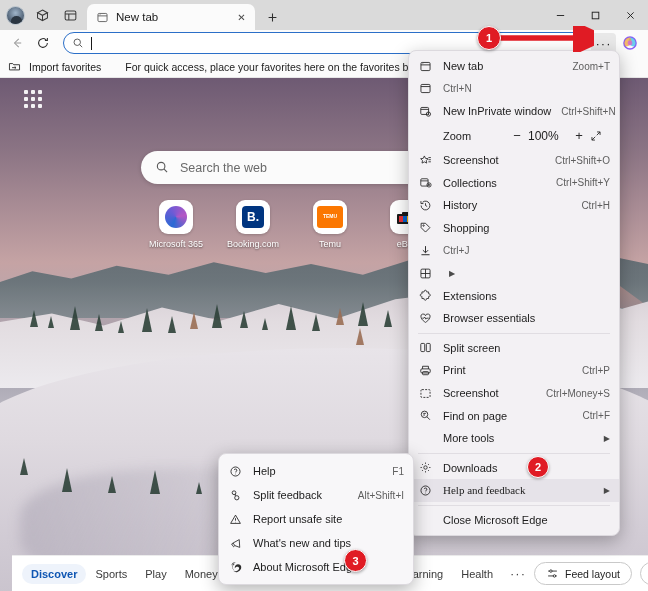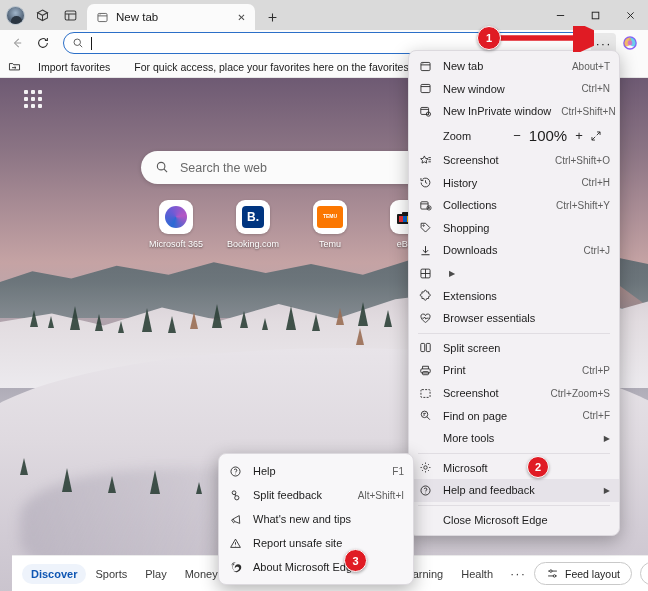--- a/index.html
+++ b/index.html
@@ -80,21 +80,21 @@
     display:flex; align-items:center; justify-content:center; color:#222; font-size: 13px; letter-spacing: 1px;
   }
   .copilot-btn { width: 26px; height: 22px; display:flex; align-items:center; justify-content:center; }
 
   
   .favbar {
     position: absolute; left: 0; top: 56px; width: 648px; height: 22px;
     background: #fbfbfb; display: flex; align-items: center; padding-left: 8px;
     font-size: 10.5px; color: #1f1f1f; border-bottom: 1px solid #e6e6e6;
   }
-  .favbar .imp { display: flex; align-items: center; gap: 17px; color: #1b1b1b; }
+  .favbar .imp { display: flex; align-items: center; gap: 8px; color: #1b1b1b; }
   .favbar .msg { margin-left: 24px; color: #1b1b1b; }
   .favbar .msg a { color: #0c5ec2; text-decoration: underline; }
 
   
   .page {
     position: absolute; left: 0; top: 78px; width: 648px; height: 513px;
     overflow: hidden;
     background:
       linear-gradient(to bottom,
         #6e5a73 0%, #8b7484 14%, #ab8e96 26%, #c5a3a4 36%,
@@ -195,34 +195,34 @@
   .menu {
     position: absolute; left: 408px; top: 50px; width: 212px;
     background: #f3f1f4; border: 1px solid #dcd9de; border-radius: 8px;
     box-shadow: 0 5px 18px rgba(0,0,0,.28);
     padding: 4px 0 4px 0; z-index: 40;
   }
   .mi {
     display: flex; align-items: center; height: 22.6px; padding: 0 9px 0 9px; gap: 10px;
     font-size: 11px; color: #1c1c1c; position: relative;
   }
-  .mi.hl { background: #e6e3e9; }
+  .mi.hl { background: #e6e3e9; font-family: Liberation Serif, serif; }
   .mi .ic { width: 15px; height: 15px; flex: 0 0 15px; color: #2a2a2a; display:flex; align-items:center; justify-content:center; }
   .mi .tx { flex: 1 1 auto; white-space: nowrap; }
   .mi .sc { color: #5e5e5e; font-size: 10px; white-space: nowrap; }
   .mi .arrow { color: #4a4a4a; font-size: 8px; margin-left: 6px; }
   .msep { height: 1px; background: #e0dde2; margin: 3px 9px; }
 
   .zoomrow {
     display: flex; align-items: center; height: 26px; padding: 0 9px 0 34px; gap: 0;
     font-size: 11px; color: #1c1c1c;
   }
   .zoomrow .zlabel { flex: 1 1 auto; }
   .zoomrow .zbtn { width: 22px; text-align: center; font-size: 13px; color: #2a2a2a; }
-  .zoomrow .zval { width: 40px; text-align: center; font-size: 15px; color: #1c1c1c; }
+  .zoomrow .zval { width: 40px; text-align: left; font-size: 12px; color: #1c1c1c; }
   .zoomrow .zfull { width: 20px; text-align: center; color: #2a2a2a; }
 
   
   .submenu {
     position: absolute; left: 218px; top: 453px; width: 196px;
     background: #f8f7f9; border: 1px solid #dcd9de; border-radius: 8px;
     box-shadow: 0 5px 18px rgba(0,0,0,.3);
     padding: 5px 0; z-index: 50;
   }
   .submenu .mi { height: 24px; }
@@ -483,31 +483,30 @@
 
     <div class="mi">
       <span class="ic">
         <svg width="13" height="13" viewBox="0 0 16 16" fill="none" stroke="currentColor" stroke-width="1.1">
             <rect x="2.4" y="3" width="11.2" height="10" rx="1.4"></rect>
             <path d="M2.4 6h11.2"></path>
             <circle cx="4.8" cy="4.5" r=".55" fill="currentColor" stroke="none"></circle>
           </svg>
       </span>
       <span class="tx">New tab</span>
-      <span class="sc">About+T</span>
+      <span class="sc">Zoom+T</span>
     </div>
 
     <div class="mi">
       <span class="ic">
         <svg width="13" height="13" viewBox="0 0 16 16" fill="none" stroke="currentColor" stroke-width="1.1">
             <rect x="2.4" y="3" width="11.2" height="10" rx="1.4"></rect>
             <path d="M2.4 5.6h11.2"></path>
           </svg>
       </span>
-      <span class="tx">New window</span>
       <span class="sc">Ctrl+N</span>
     </div>
 
     <div class="mi">
       <span class="ic">
         <svg width="13" height="13" viewBox="0 0 16 16" fill="none" stroke="currentColor" stroke-width="1.1">
             <rect x="2.2" y="3" width="9.6" height="8.6" rx="1.3"></rect>
             <path d="M2.2 5.4h9.6"></path>
             <circle cx="11.6" cy="11.2" r="2.6"></circle>
             <path d="M11.6 10v2.4"></path>
@@ -538,63 +537,62 @@
             <path d="M6.6 2.4 8 5.4l3.2.4-2.3 2.2.6 3.2-2.9-1.5L3.7 11.2l.6-3.2L2 5.8l3.2-.4z"></path>
             <path d="M11.6 4.4h3M11.6 7h3M11.6 9.6h3"></path>
           </svg>
       </span>
       <span class="tx">Screenshot</span>
       <span class="sc">Ctrl+Shift+O</span>
     </div>
 
     <div class="mi">
       <span class="ic">
-        <svg width="13" height="13" viewBox="0 0 16 16" fill="none" stroke="currentColor" stroke-width="1.1">
-            <path d="M2.6 8a5.4 5.4 0 1 0 1.8-4"></path>
-            <path d="M2.4 2.6v3h3"></path>
-            <path d="M8 5.2V8l2 1.2"></path>
-          </svg>
-      </span>
-      <span class="tx">History</span>
-      <span class="sc">Ctrl+H</span>
-    </div>
-
-    <div class="mi">
-      <span class="ic">
         <svg width="13" height="13" viewBox="0 0 16 16" fill="none" stroke="currentColor" stroke-width="1.05">
             <rect x="2.2" y="3.4" width="9" height="9" rx="1.3"></rect>
             <path d="M2.2 6h9"></path>
             <circle cx="12.3" cy="11" r="2.6"></circle>
             <path d="M12.3 9.8v2.4M11.1 11h2.4"></path>
           </svg>
       </span>
       <span class="tx">Collections</span>
       <span class="sc">Ctrl+Shift+Y</span>
     </div>
 
     <div class="mi">
       <span class="ic">
         <svg width="13" height="13" viewBox="0 0 16 16" fill="none" stroke="currentColor" stroke-width="1.1">
+            <path d="M2.6 8a5.4 5.4 0 1 0 1.8-4"></path>
+            <path d="M2.4 2.6v3h3"></path>
+            <path d="M8 5.2V8l2 1.2"></path>
+          </svg>
+      </span>
+      <span class="tx">History</span>
+      <span class="sc">Ctrl+H</span>
+    </div>
+
+    <div class="mi">
+      <span class="ic">
+        <svg width="13" height="13" viewBox="0 0 16 16" fill="none" stroke="currentColor" stroke-width="1.1">
             <path d="M13.4 8.2 8 13.6 2.6 8.2V2.8h5.4z"></path>
             <circle cx="5.6" cy="5.6" r=".85"></circle>
           </svg>
       </span>
       <span class="tx">Shopping</span>
       <span class="sc"></span>
     </div>
 
     <div class="mi">
       <span class="ic">
         <svg width="13" height="13" viewBox="0 0 16 16" fill="none" stroke="currentColor" stroke-width="1.2">
             <path d="M8 2.6v8"></path>
             <path d="M4.8 7.6 8 10.8l3.2-3.2"></path>
             <path d="M3 13.2h10"></path>
           </svg>
       </span>
-      <span class="tx">Downloads</span>
       <span class="sc">Ctrl+J</span>
     </div>
 
     <div class="mi">
       <span class="ic">
         <svg width="13" height="13" viewBox="0 0 16 16" fill="none" stroke="currentColor" stroke-width="1.1">
             <rect x="2.4" y="2.6" width="11.2" height="10.8" rx="1.4"></rect>
             <path d="M8 2.6v10.8M2.4 8h11.2"></path>
           </svg>
       </span>
@@ -647,21 +645,21 @@
       <span class="sc">Ctrl+P</span>
     </div>
 
     <div class="mi">
       <span class="ic">
         <svg width="13" height="13" viewBox="0 0 16 16" fill="none" stroke="currentColor" stroke-width="1.1" stroke-dasharray="2.4 1.6">
             <rect x="2.4" y="3.2" width="11.2" height="9.6" rx="1.2"></rect>
           </svg>
       </span>
       <span class="tx">Screenshot</span>
-      <span class="sc">Ctrl+Zoom+S</span>
+      <span class="sc">Ctrl+Money+S</span>
     </div>
 
     <div class="mi">
       <span class="ic">
         <svg width="13" height="13" viewBox="0 0 16 16" fill="none" stroke="currentColor" stroke-width="1.1">
             <circle cx="6.8" cy="6.6" r="4"></circle>
             <path d="M9.8 9.6 13.4 13.2"></path>
             <path d="M5.2 5.4h3.2M5.2 7.4h2.2"></path>
           </svg>
       </span>
@@ -677,21 +675,21 @@
 
     <div class="msep"></div>
 
     <div class="mi">
       <span class="ic">
         <svg width="13" height="13" viewBox="0 0 16 16" fill="none" stroke="currentColor" stroke-width="1.05">
             <circle cx="8" cy="8" r="2.1"></circle>
             <path d="M8 1.9v1.6M8 12.5v1.6M14.1 8h-1.6M3.5 8H1.9M12.3 3.7l-1.1 1.1M4.8 11.2l-1.1 1.1M12.3 12.3l-1.1-1.1M4.8 4.8 3.7 3.7"></path>
           </svg>
       </span>
-      <span class="tx">Microsoft</span>
+      <span class="tx">Downloads</span>
       <span class="sc"></span>
     </div>
 
     <div class="mi hl">
       <span class="ic">
         <svg width="13" height="13" viewBox="0 0 16 16" fill="none" stroke="currentColor" stroke-width="1.1">
             <circle cx="8" cy="8" r="5.6"></circle>
             <path d="M6.5 6.2a1.6 1.6 0 1 1 1.9 1.9v1"></path>
             <circle cx="8" cy="11" r=".55" fill="currentColor" stroke="none"></circle>
           </svg>
@@ -729,38 +727,38 @@
             <circle cx="9.6" cy="10.8" r="2.6"></circle>
             <path d="M8 6.4 7.6 8.6"></path>
           </svg>
       </span>
       <span class="tx">Split feedback</span>
       <span class="sc">Alt+Shift+I</span>
     </div>
 
     <div class="mi">
       <span class="ic">
+        <svg width="13" height="13" viewBox="0 0 16 16" fill="none" stroke="currentColor" stroke-width="1.1">
+            <path d="M8 2.6 14 12.8H2z"></path>
+            <path d="M8 6.4v3"></path>
+            <circle cx="8" cy="11.2" r=".5" fill="currentColor" stroke="none"></circle>
+          </svg>
+      </span>
+      <span class="tx">Report unsafe site</span>
+      <span class="sc"></span>
+    </div>
+
+    <div class="mi">
+      <span class="ic">
         <svg width="13" height="13" viewBox="0 0 16 16" fill="none" stroke="currentColor" stroke-width="1.05">
             <path d="M12.6 3.2 5 7.4 3.2 8.6l2.4 3.4 1.6-1.4 6 2.2z"></path>
             <path d="M5 7.4 7.2 10.6"></path>
           </svg>
       </span>
       <span class="tx">What's new and tips</span>
-      <span class="sc"></span>
-    </div>
-
-    <div class="mi">
-      <span class="ic">
-        <svg width="13" height="13" viewBox="0 0 16 16" fill="none" stroke="currentColor" stroke-width="1.1">
-            <path d="M8 2.6 14 12.8H2z"></path>
-            <path d="M8 6.4v3"></path>
-            <circle cx="8" cy="11.2" r=".5" fill="currentColor" stroke="none"></circle>
-          </svg>
-      </span>
-      <span class="tx">Report unsafe site</span>
       <span class="sc"></span>
     </div>
 
     <div class="mi">
       <span class="ic">
         <svg width="14" height="14" viewBox="0 0 16 16">
           <path d="M13.6 10.4a5.7 5.7 0 0 1-8.8 2.2c2.6.9 5.6-.4 6.6-2.4.6-1.3-.3-2.5-1.9-2.5-1.3 0-2.4.7-2.8 1.8-.5-2.3 1.2-4.6 3.7-4.6 1.7 0 3 1 3.5 2.6a5.8 5.8 0 0 1-.3 2.9z" fill="#2d2d2d"></path>
           <path d="M8 2.3a5.7 5.7 0 0 0-5.6 4.9c.5-2 2.6-3.3 4.6-2.9-1.8.8-2.8 2.6-2.6 4.6.2 2 1.6 3.6 3.4 4.3A5.7 5.7 0 0 1 8 2.3z" fill="#4a4a4a"></path>
         </svg>
       </span>

